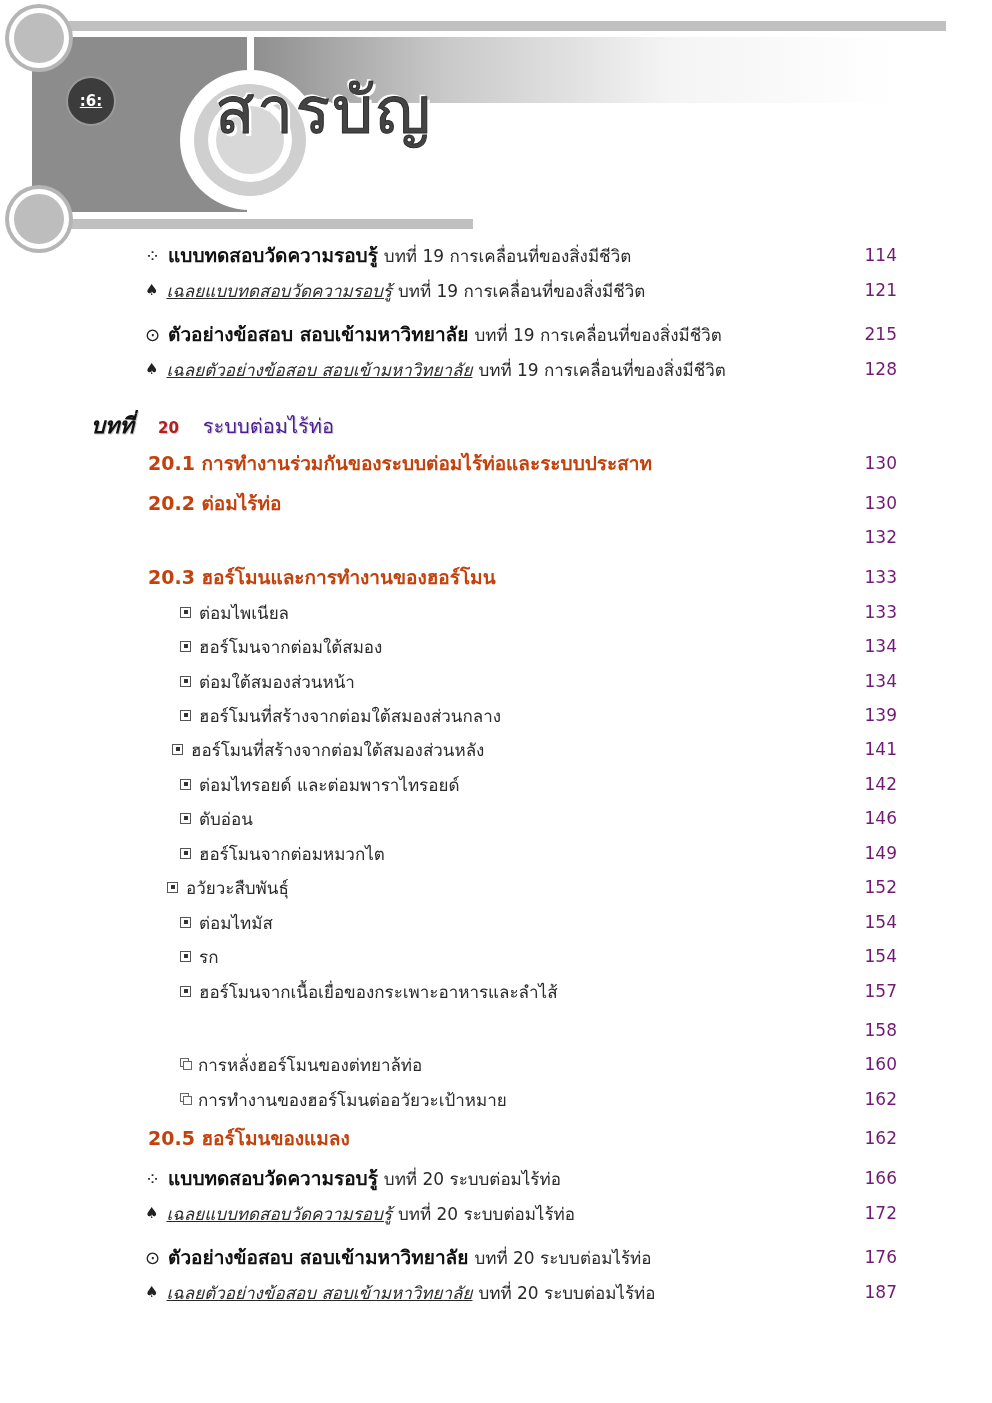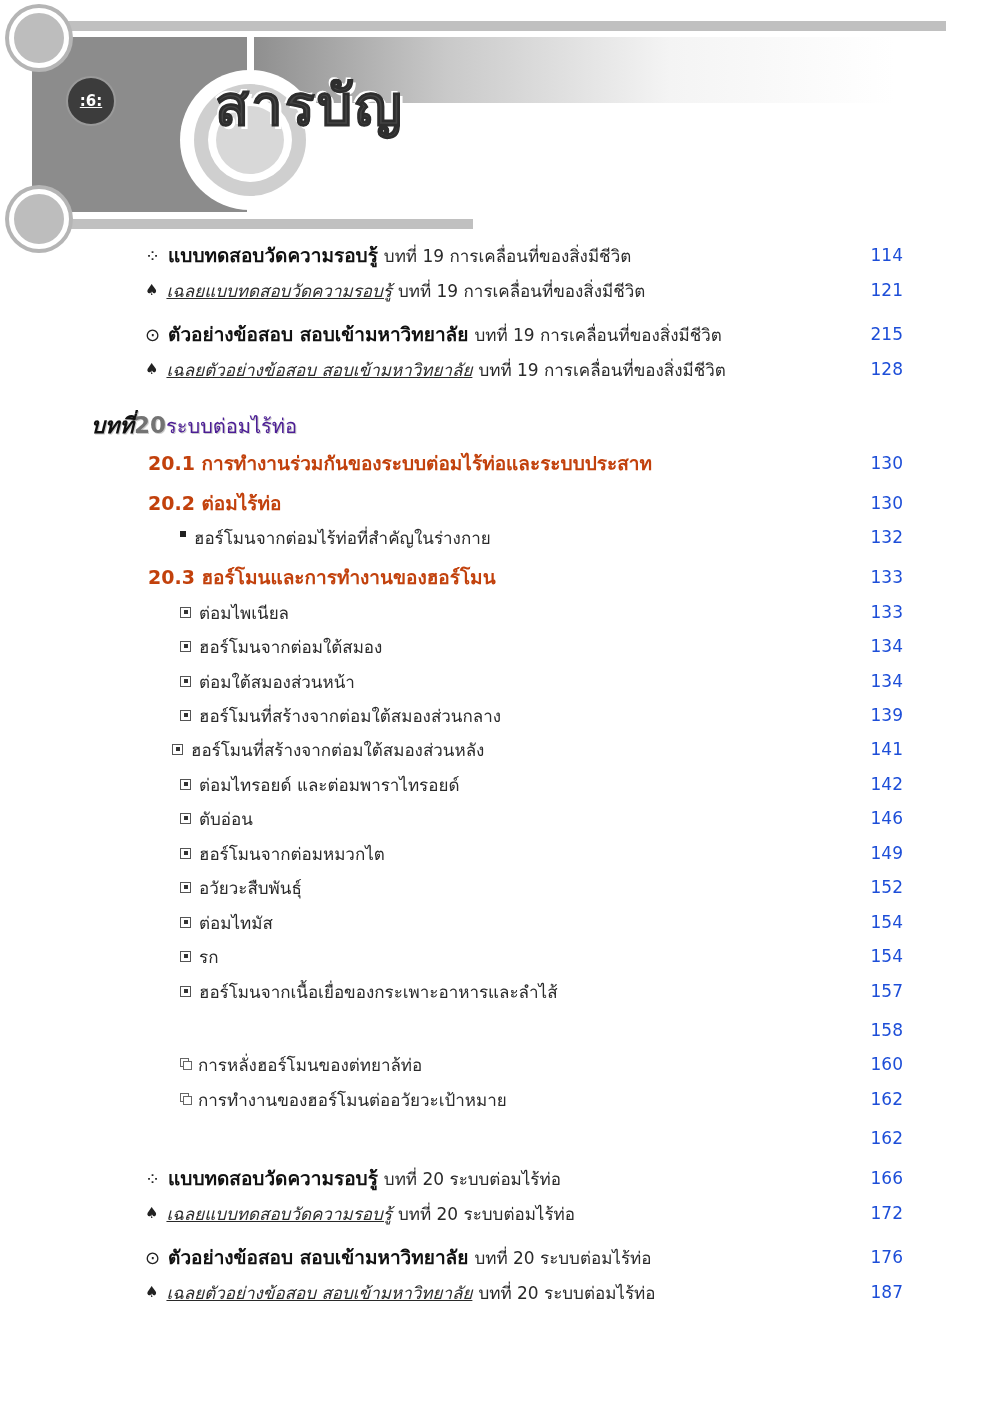--- a/index.html
+++ b/index.html
@@ -22,46 +22,46 @@
     background: #3c3c3c; border: 2px solid #9a9a9a; color: #ffffff; font-size: 15px; font-weight: bold;
     display: flex; align-items: center; justify-content: center; text-decoration: underline; }
   .big-ring { position: absolute; left: 180px; top: 70px; width: 140px; height: 140px; border-radius: 50%;
     background: #ffffff; }
   .big-ring .r1 { position: absolute; left: 14px; top: 14px; width: 112px; height: 112px; border-radius: 50%;
     background: #cfcfcf; }
   .big-ring .r2 { position: absolute; left: 28px; top: 28px; width: 84px; height: 84px; border-radius: 50%;
     background: #ffffff; }
   .big-ring .r3 { position: absolute; left: 36px; top: 36px; width: 68px; height: 68px; border-radius: 50%;
     background: #d8d8d8; }
-  .page-title { position: absolute; left: 215px; top: 78px; font-size: 56px; font-weight: bold; color: #444444;
+  .page-title { position: absolute; left: 215px; top: 78px; font-size: 65px; font-weight: normal; color: #444444;
     letter-spacing: 2px; line-height: 1; -webkit-text-stroke: 1px #2e2e2e;
     text-shadow: 3px 3px 0 #ffffff, -2px -2px 0 #ffffff; }
 
   
   .toc { position: absolute; left: 0; top: 0; width: 992px; }
   .row { position: absolute; left: 0; width: 992px; height: 28px; display: flex; align-items: center; }
   .row .txt { position: absolute; display: flex; align-items: center; white-space: nowrap; }
-  .row .pg { position: absolute; right: 89px; font-size: 17px; color: #1d4ed8; }
+  .row .pg { position: absolute; right: 95px; font-size: 17px; color: #701a75; }
   .icon { display: inline-block; margin-right: 8px; color: #222; }
   .bold { font-weight: bold; font-size: 19px; color: #111; }
   .norm { font-size: 17px; color: #2a2a2a; }
   .ital { font-style: italic; text-decoration: underline; font-size: 17px; color: #2a2a2a; }
   .sp { display: inline-block; width: 6px; }
   .sec { font-weight: bold; font-size: 19px; color: #c2410c; }
   .sub { font-size: 17px; color: #2a2a2a; }
   .box-dot { display: inline-block; width: 9px; height: 9px; border: 1px solid #555; position: relative; margin-right: 8px; }
   .box-dot::after { content: ""; position: absolute; left: 2.5px; top: 2.5px; width: 4px; height: 4px; background: #333; }
   .box-dbl { display: inline-block; width: 12px; height: 12px; position: relative; margin-right: 6px; }
   .box-dbl::before { content: ""; position: absolute; left: 0; top: 0; width: 7px; height: 7px; border: 1px solid #666; }
   .box-dbl::after { content: ""; position: absolute; left: 3px; top: 3px; width: 7px; height: 7px; border: 1px solid #666; background: #fff; }
   .sq { display: inline-block; width: 6px; height: 6px; background: #222; margin-right: 8px; position: relative; top: -3px; }
   .chapter { position: absolute; left: 91px; top: 408px; display: flex; align-items: baseline; white-space: nowrap;
     text-shadow: 1px 1px 0 #cccccc; }
   .chapter .lbl { font-size: 22px; font-weight: 900; font-style: italic; color: #111; }
-  .chapter .num { font-size: 23px; font-weight: bold; color: #737373; margin: 0 0; }
+  .chapter .num { font-size: 15px; font-weight: bold; color: #b91c1c; margin: 0 24px; }
   .chapter .name { font-size: 20px; color: #4c1d95; }
 </style>
 </head>
 <body>
 
 <div class="hdr">
   <div class="bar-top"></div>
   <div class="block-dark"></div>
   <div class="block-grad"></div>
   <div class="bar-bottom"></div>
@@ -123,24 +123,20 @@
 
   <div class="row" style="top:449px">
     <span class="txt sec" style="left:148px">20.1 การทำงานร่วมกันของระบบต่อมไร้ท่อและระบบประสาท</span>
     <span class="pg">130</span>
   </div>
   <div class="row" style="top:489px">
     <span class="txt sec" style="left:148px">20.2 ต่อมไร้ท่อ</span>
     <span class="pg">130</span>
   </div>
   <div class="row" style="top:523px">
-    <span class="txt sub" style="left:180px">
-        <span class="sq"></span>
-        <span>ฮอร์โมนจากต่อมไร้ท่อที่สำคัญในร่างกาย</span>
-      </span>
     <span class="pg">132</span>
   </div>
   <div class="row" style="top:563px">
     <span class="txt sec" style="left:148px">20.3 ฮอร์โมนและการทำงานของฮอร์โมน</span>
     <span class="pg">133</span>
   </div>
 
   <div class="row" style="top:598px">
     <span class="txt sub" style="left:180px">
         <span class="box-dot"></span>
@@ -191,21 +187,21 @@
     <span class="pg">146</span>
   </div>
   <div class="row" style="top:839px">
     <span class="txt sub" style="left:180px">
         <span class="box-dot"></span>
         <span>ฮอร์โมนจากต่อมหมวกไต</span>
       </span>
     <span class="pg">149</span>
   </div>
   <div class="row" style="top:873px">
-    <span class="txt sub" style="left:180px">
+    <span class="txt sub" style="left:167px">
         <span class="box-dot"></span>
         <span>อวัยวะสืบพันธุ์</span>
       </span>
     <span class="pg">152</span>
   </div>
   <div class="row" style="top:908px">
     <span class="txt sub" style="left:180px">
         <span class="box-dot"></span>
         <span>ต่อมไทมัส</span>
       </span>
@@ -237,20 +233,21 @@
     <span class="pg">160</span>
   </div>
   <div class="row" style="top:1085px">
     <span class="txt sub" style="left:180px">
         <span class="box-dbl"></span>
         <span>การทำงานของฮอร์โมนต่ออวัยวะเป้าหมาย</span>
       </span>
     <span class="pg">162</span>
   </div>
   <div class="row" style="top:1124px">
+    <span class="txt sec" style="left:148px">20.5 ฮอร์โมนของแมลง</span>
     <span class="pg">162</span>
   </div>
 
   <div class="row" style="top:1164px">
     <span class="txt" style="left:145px">
       <span class="icon" style="font-size:18px">⁘</span>
       <span class="bold">แบบทดสอบวัดความรอบรู้</span>
         <span class="sp"></span>
       <span class="norm">บทที่ 20 ระบบต่อมไร้ท่อ</span>
     </span>

